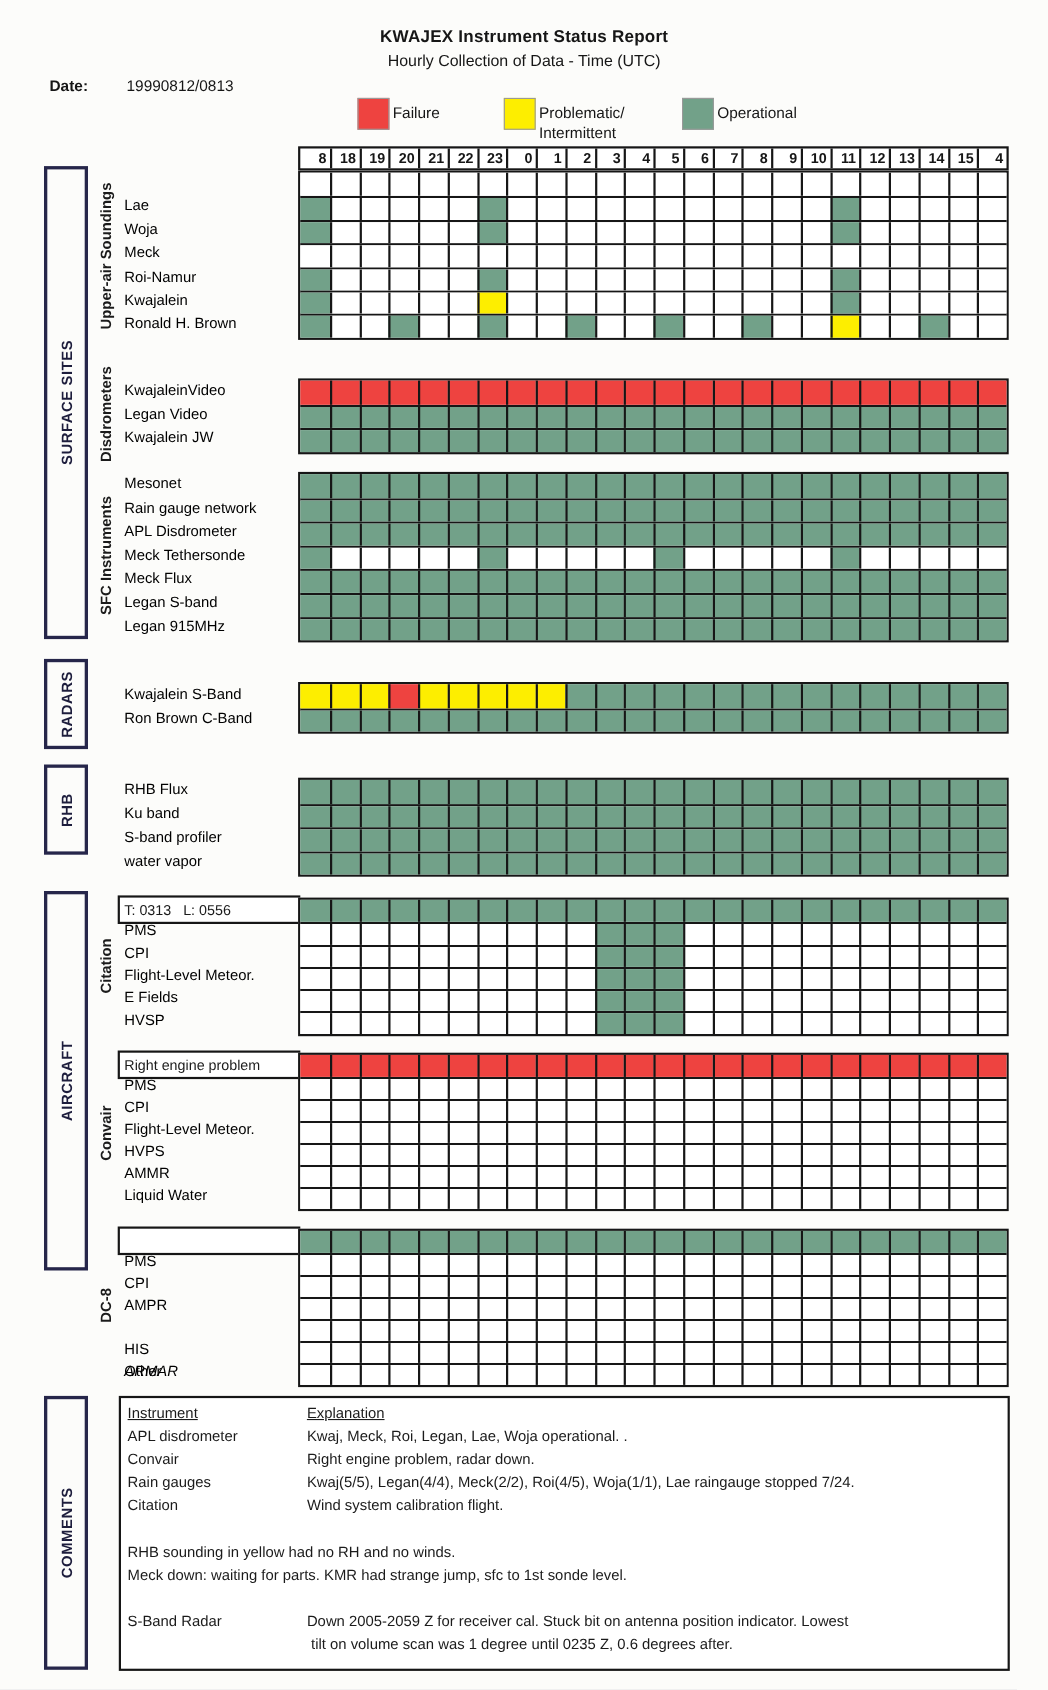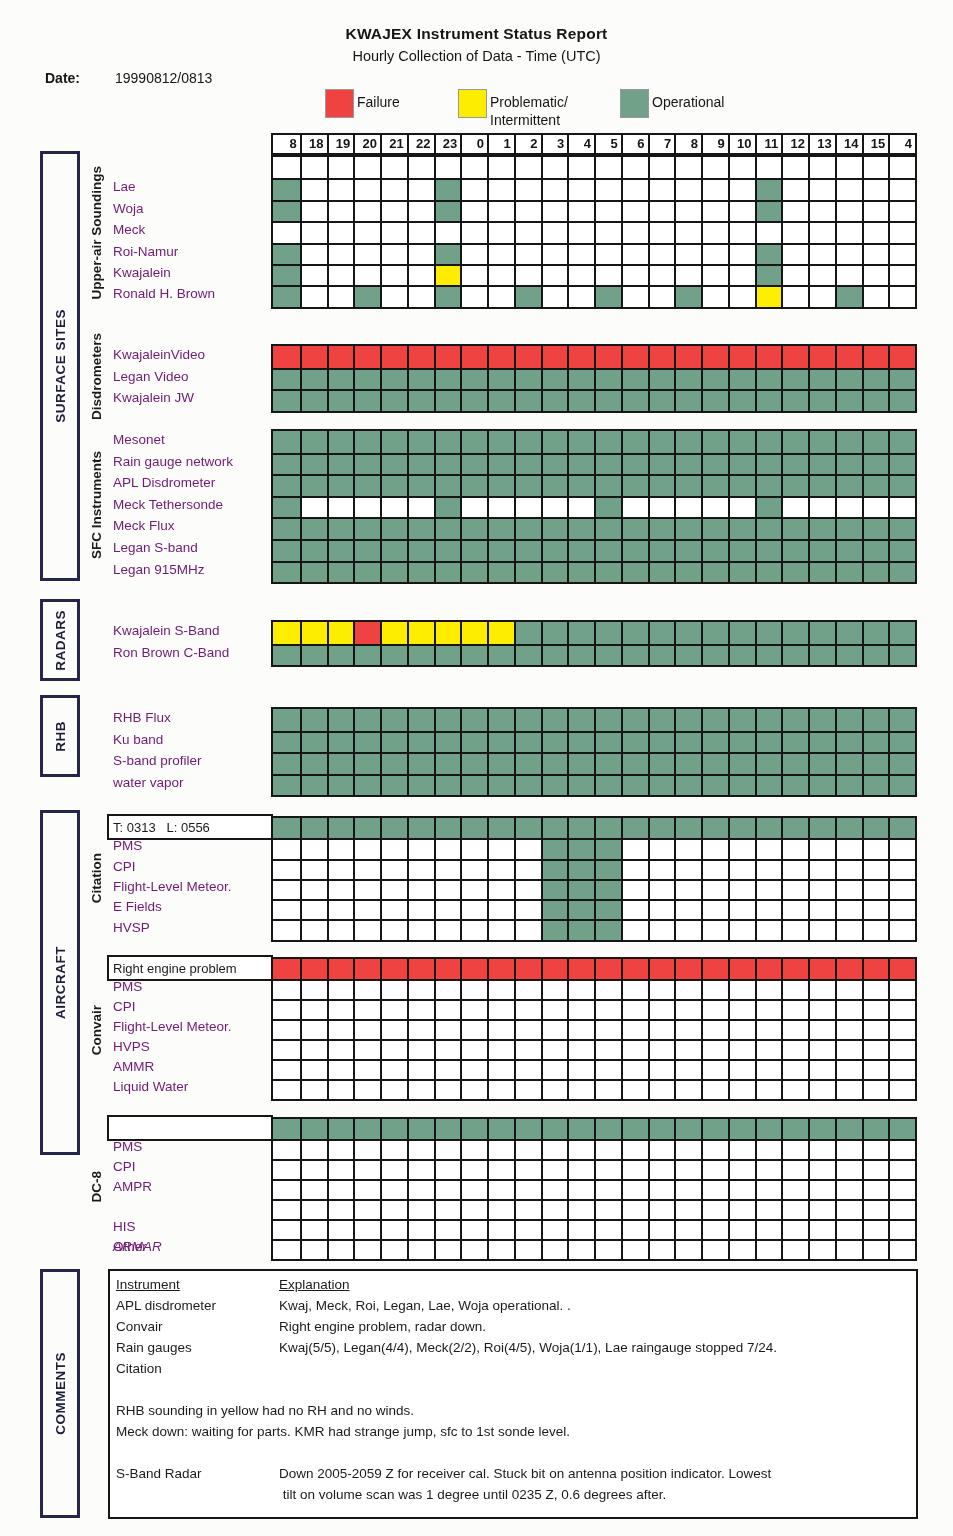--- a/index.html
+++ b/index.html
@@ -15,21 +15,21 @@
   .date-value{top:70px;left:115px;font-size:14px;}
   .legend-swatch{width:27px;height:27px;border:1px solid #999;}
   .legend-text{font-size:14px;}
   
   .grid-block{position:absolute;left:271px;width:646px;border:2px solid #161616;box-sizing:border-box;background:#fff;}
   .grid-row{display:flex;box-sizing:border-box;}
   .grid-row + .grid-row{border-top:2px solid #161616;}
   .cell{flex:0 0 calc(100% / 24);box-sizing:border-box;}
   .cell + .cell{border-left:2px solid #161616;}
   .hour-cell{font-size:13px;font-weight:bold;text-align:right;padding-right:3px;line-height:20px;}
-  .row-label{position:absolute;left:113px;width:156px;font-size:13.5px;white-space:nowrap;color:#701a75;}
+  .row-label{position:absolute;left:113px;width:156px;font-size:13.5px;white-space:nowrap;color:#000000;}
   .note-box{position:absolute;left:107px;border:2px solid #161616;background:#fff;box-sizing:border-box;
     font-size:13px;white-space:pre;padding-left:4px;display:flex;align-items:center;color:#1b1b1b;}
   
   .side-box{position:absolute;left:40px;width:40px;border:3px solid #26264a;box-sizing:border-box;
     display:flex;align-items:center;justify-content:center;background:transparent;}
   .side-box span{writing-mode:vertical-rl;transform:rotate(180deg);font-weight:bold;font-size:13.5px;
     letter-spacing:.5px;color:#1d1d3c;white-space:nowrap;}
   .group-label{position:absolute;left:86px;width:20px;display:flex;align-items:center;justify-content:center;}
   .group-label span{writing-mode:vertical-rl;transform:rotate(180deg);font-weight:bold;font-size:13.5px;color:#1b1b1b;white-space:nowrap;}
   
@@ -80,20 +80,23 @@
             </div>
           </div>
           <div class="c-row">
             <div class="c-inst">Rain gauges</div>
             <div class="c-lines">
               <div class="c-line">Kwaj(5/5), Legan(4/4), Meck(2/2), Roi(4/5), Woja(1/1), Lae raingauge stopped 7/24.</div>
             </div>
           </div>
           <div class="c-row">
             <div class="c-inst">Citation</div>
+            <div class="c-lines">
+              <div class="c-line">Wind system calibration flight.</div>
+            </div>
           </div>
           <div class="c-row gap">
             <div class="c-lines">
               <div class="c-line">RHB sounding in yellow had no RH and no winds.</div>
               <div class="c-line">Meck down: waiting for parts. KMR had strange jump, sfc to 1st sonde level.</div>
             </div>
           </div>
           <div class="c-row gap">
             <div class="c-inst">S-Band Radar</div>
             <div class="c-lines">

